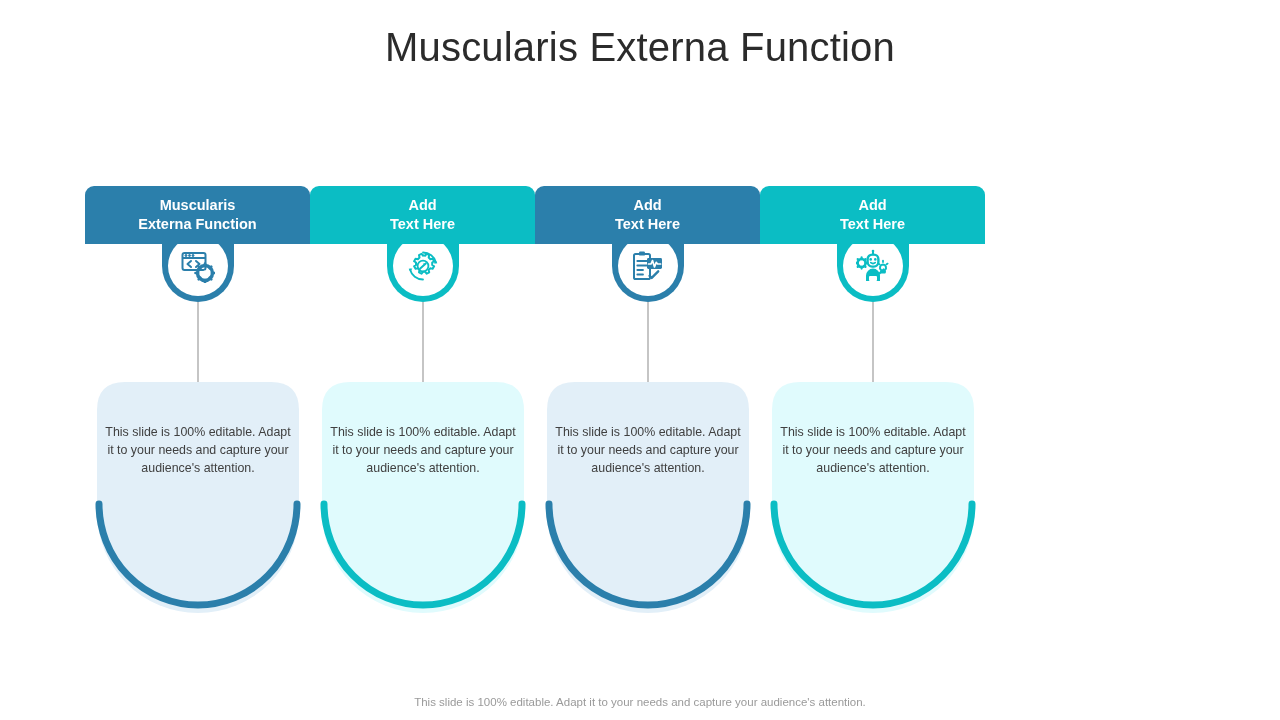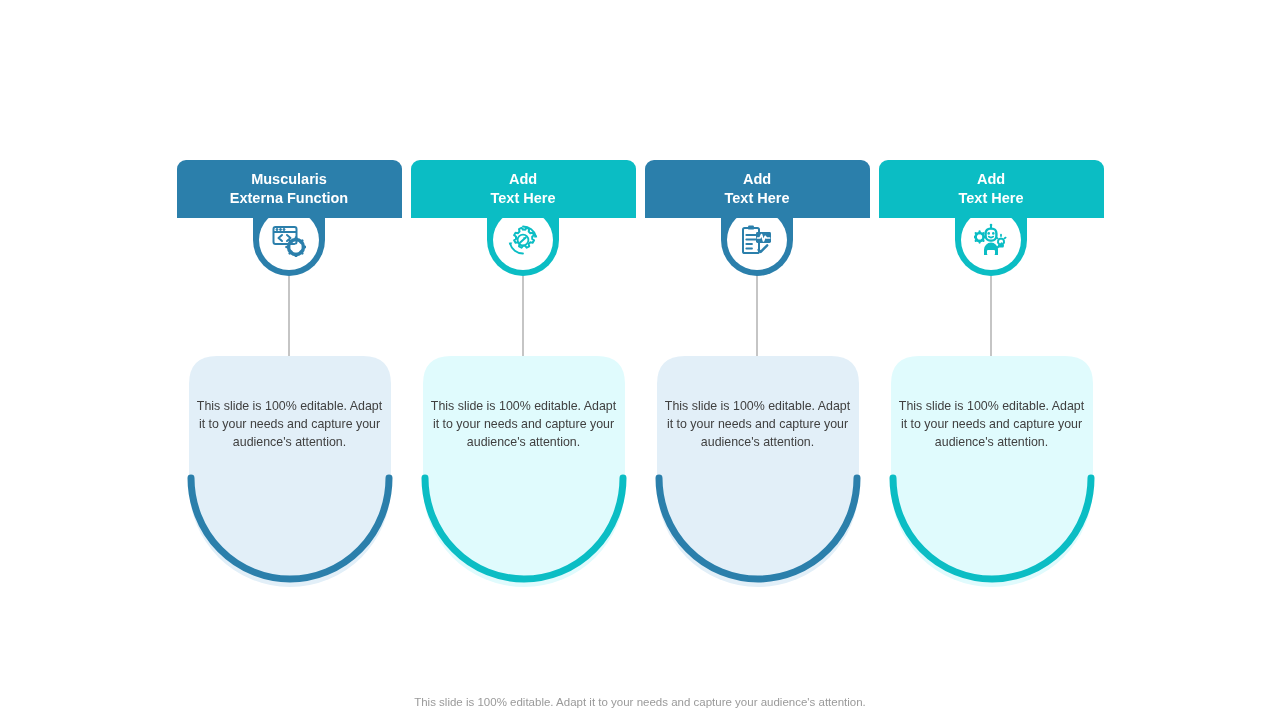--- a/index.html
+++ b/index.html
@@ -33,27 +33,26 @@
     font-size: 40px;
     font-weight: 400;
     color: #2b2b2b;
     letter-spacing: 0.2px;
     line-height: 1.25;
   }
 
   
   .columns {
     position: absolute;
-    top: 160px;
+    top: 186px;
     left: 85px;
     width: 1110px;
     height: 430px;
     display: flex;
-    justify-content: center;
-    gap: 9px;
+    justify-content: flex-start;
   }
 
   .column {
     position: relative;
     width: 225px;
     height: 430px;
   }
 
   
   .card-header {
@@ -158,20 +157,21 @@
     text-align: center;
     font-size: 11.5px;
     color: #9a9a9a;
   }
 </style>
 </head>
 <body>
 
 <div class="slide">
 
+  <div class="slide-title" style="color: rgb(43, 43, 43);">Muscularis Externa Function</div>
 
   <div class="columns">
 
     <div class="column">
       <div class="card-header" id="hdr0" style="background: rgb(43, 127, 171);">
         <span class="hl">Muscularis</span>
         <span class="hl">Externa Function</span>
       </div>
 
       <div class="connector" id="con0" style="background: rgb(140, 140, 140);"></div>

